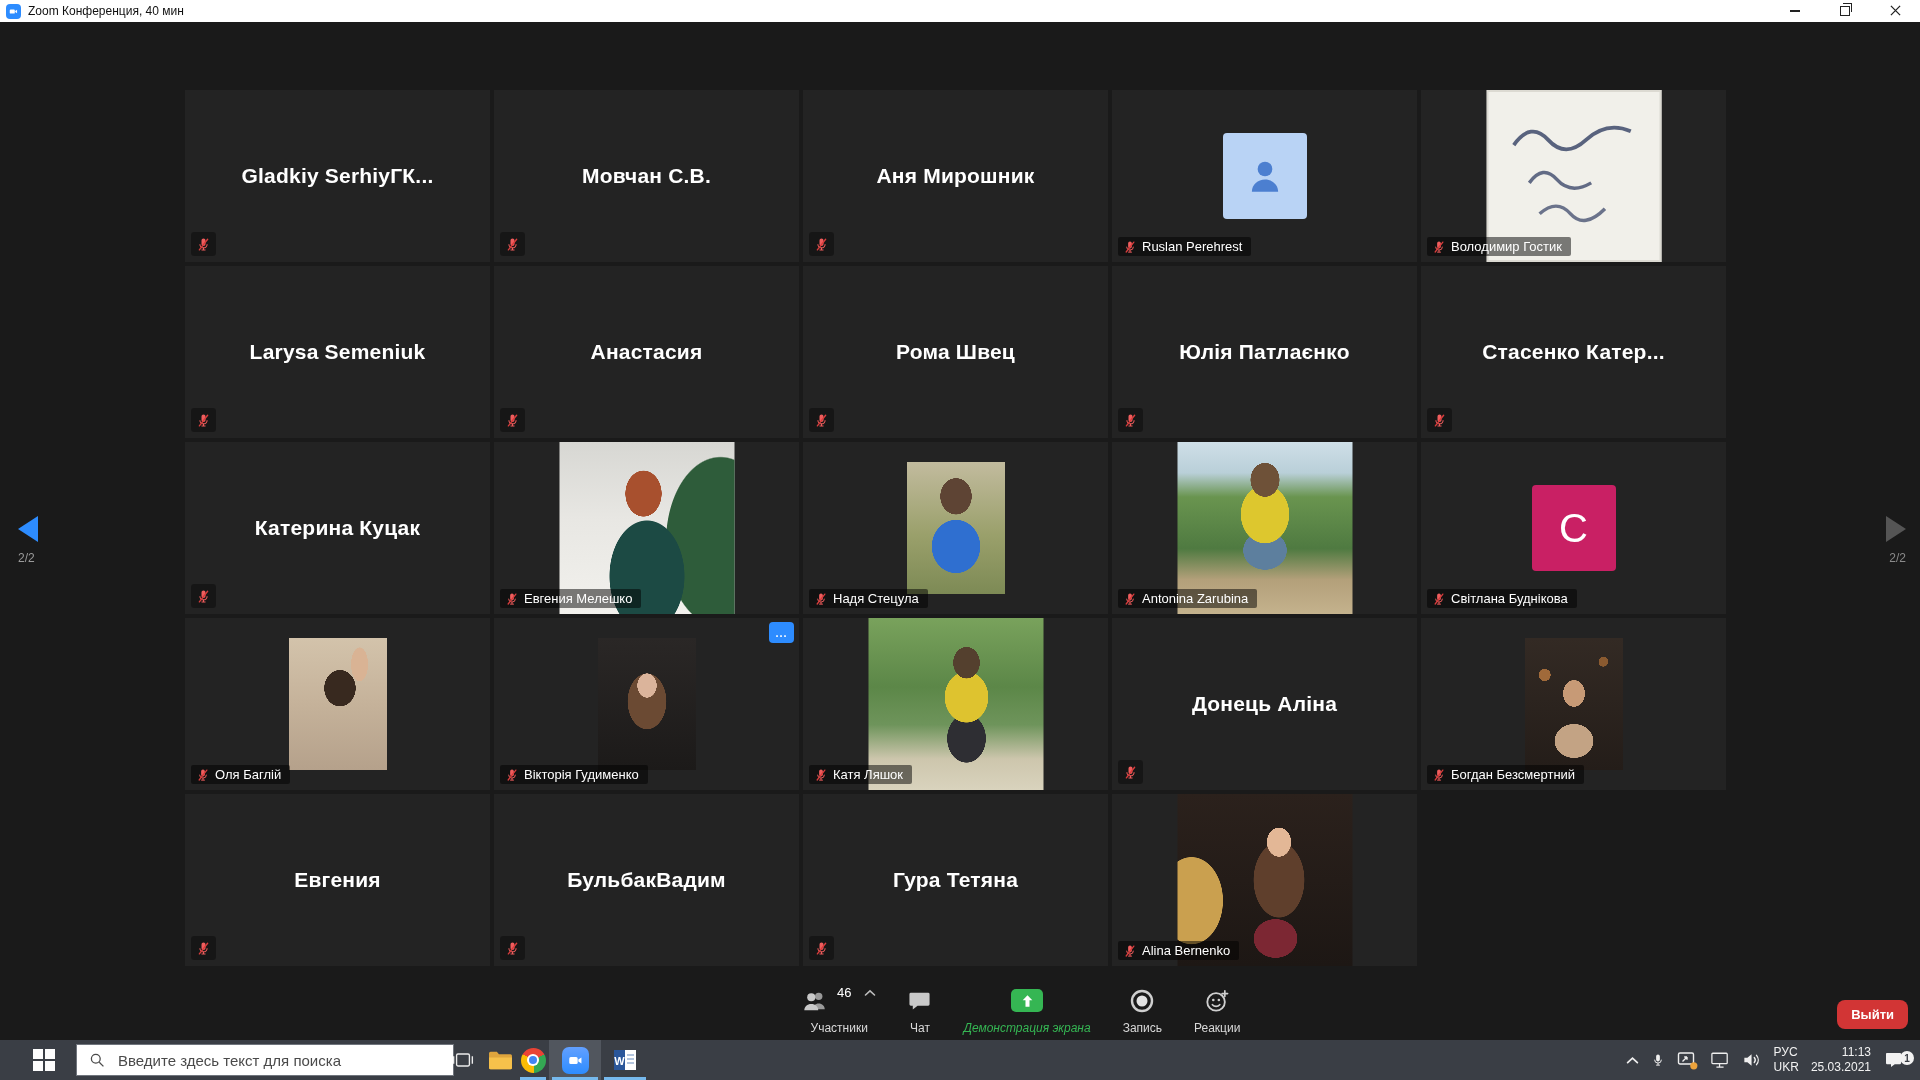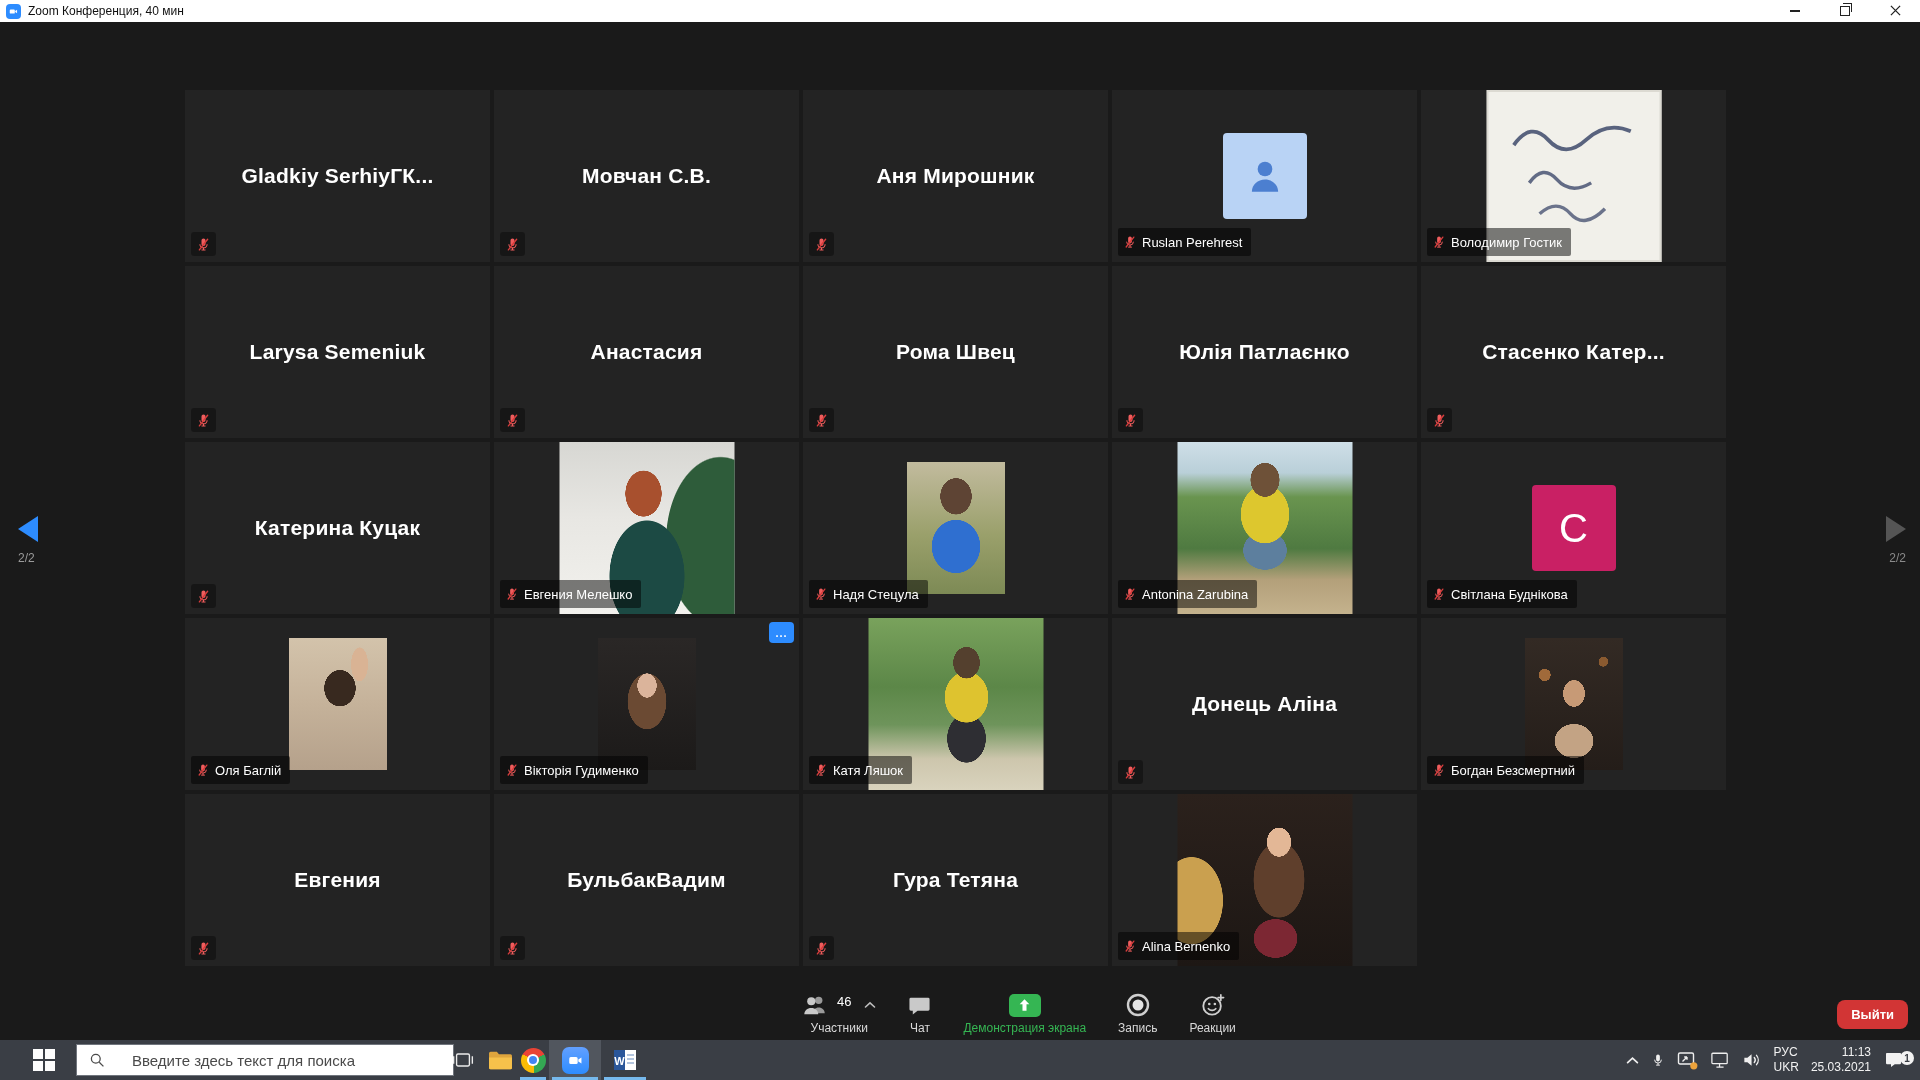--- a/index.html
+++ b/index.html
@@ -34,21 +34,21 @@
 
   
   .gallery{position:absolute;left:185px;top:90px;display:grid;
            grid-template-columns:repeat(5,305px);grid-template-rows:repeat(5,172px);gap:4px;}
   .tile{position:relative;background:#232323;overflow:hidden;}
   .center-name{position:absolute;inset:0;display:flex;align-items:center;justify-content:center;
                font-size:21px;font-weight:600;color:#fff;text-align:center;padding:0 12px;letter-spacing:.2px;}
   .mic-badge{position:absolute;left:6px;bottom:6px;width:25px;height:24px;border-radius:3px;
              background:rgba(0,0,0,.35);display:grid;place-items:center;color:#ef5d5d;}
   .mic-badge svg{width:15px;height:15px;}
-  .name-label{position:absolute;left:6px;bottom:6px;height:28px;display:inline-flex;align-items:center;
+  .name-label{position:absolute;left:6px;bottom:6px;height:19px;display:inline-flex;align-items:center;
               gap:5px;background:rgba(0,0,0,.5);border-radius:2px;padding:0 9px 0 5px;
               font-size:13px;color:#fff;white-space:nowrap;z-index:3;}
   .name-label svg{width:14px;height:14px;color:#ef5d5d;flex:0 0 auto;}
 
   .photo{position:absolute;left:50%;top:0;transform:translateX(-50%);height:172px;width:175px;}
   .photo.small{width:98px;height:132px;top:50%;transform:translate(-50%,-50%);}
   .avatar-box{position:absolute;left:50%;top:50%;transform:translate(-50%,-50%);width:84px;height:86px;
               border-radius:4px;display:grid;place-items:center;}
   .avatar-blue{background:#b9d3f5;color:#4c7fd0;}
   .avatar-blue svg{width:42px;height:42px;}
@@ -108,38 +108,38 @@
   .tri-right{width:0;height:0;border-top:13px solid transparent;border-bottom:13px solid transparent;
              border-left:20px solid #555;}
   .nav-left{left:18px;top:516px;}
   .nav-right{right:14px;top:516px;text-align:right;}
   .nav-right .tri-right{margin-left:auto;}
   .nav-right .pg{color:#8a8a8a;}
 
   
   .zoom-toolbar{position:absolute;top:985px;left:0;width:100%;height:55px;background:#1a1a1a;}
   .ctl{display:flex;flex-direction:column;align-items:center;padding:2px 9px 0 9px;}
-  .ctl .row{height:32px;display:flex;align-items:center;gap:13px;color:#cfcfcf;}
+  .ctl .row{height:32px;display:flex;gap:13px;color:#cfcfcf;}
   .ctl .lbl{font-size:12px;color:#d9d9d9;line-height:14px;white-space:nowrap;}
-  .ctl .lbl.green{color:#35b653;}
+  .ctl .lbl.green{color:#35b653;font-style:italic;}
   .chev{width:12px;height:8px;color:#bdbdbd;}
   .left-group{position:absolute;left:8px;top:2px;display:flex;}
   .center-group{position:absolute;left:793px;top:2px;display:flex;gap:14px;}
   .count{font-size:13px;color:#fff;transform:translateY(-4px);margin-left:-4px;}
   .share-ic{width:32px;height:23px;border-radius:5px;background:#35b653;display:grid;place-items:center;color:#fff;}
   .leave-btn{position:absolute;right:12px;top:15px;background:#d23535;color:#fff;font-size:13px;
              font-weight:bold;border-radius:8px;padding:7px 14px;}
 
   
   .taskbar{position:absolute;top:1040px;left:0;width:100%;height:40px;background:#3a3e45;}
   .start-btn{position:absolute;left:16px;top:0;width:56px;height:40px;display:grid;place-items:center;}
   .winlogo{display:grid;grid-template-columns:10px 10px;grid-template-rows:10px 10px;gap:2px;}
   .winlogo i{background:#fdfdfd;}
   .search-box{position:absolute;left:76px;top:4px;width:364px;height:30px;background:#fff;
-              border:1px solid #70757d;display:flex;align-items:center;gap:25px;padding-left:12px;}
+              border:1px solid #70757d;display:flex;align-items:center;gap:11px;padding-left:12px;}
   .search-box svg{width:16px;height:16px;stroke:#4a4a4a;flex:0 0 auto;}
   .search-box input{border:none;outline:none;flex:1;font-size:15px;color:#333;background:transparent;
                     font-family:"Liberation Sans",sans-serif;}
   .search-box input::placeholder{color:#4a4a4a;opacity:1;}
   .tb-app{position:absolute;top:0;height:40px;display:grid;place-items:center;}
   .tb-ul::after{content:'';position:absolute;left:3px;right:3px;bottom:0;height:3px;background:#76b9ed;}
   .tb-active{background:#51565e;}
   .zoom-tb-ic{width:27px;height:27px;border-radius:7px;background:linear-gradient(180deg,#62a0ff,#2d8cff);
               display:grid;place-items:center;color:#fff;}
   .zoom-tb-ic svg{width:15px;height:15px;}

